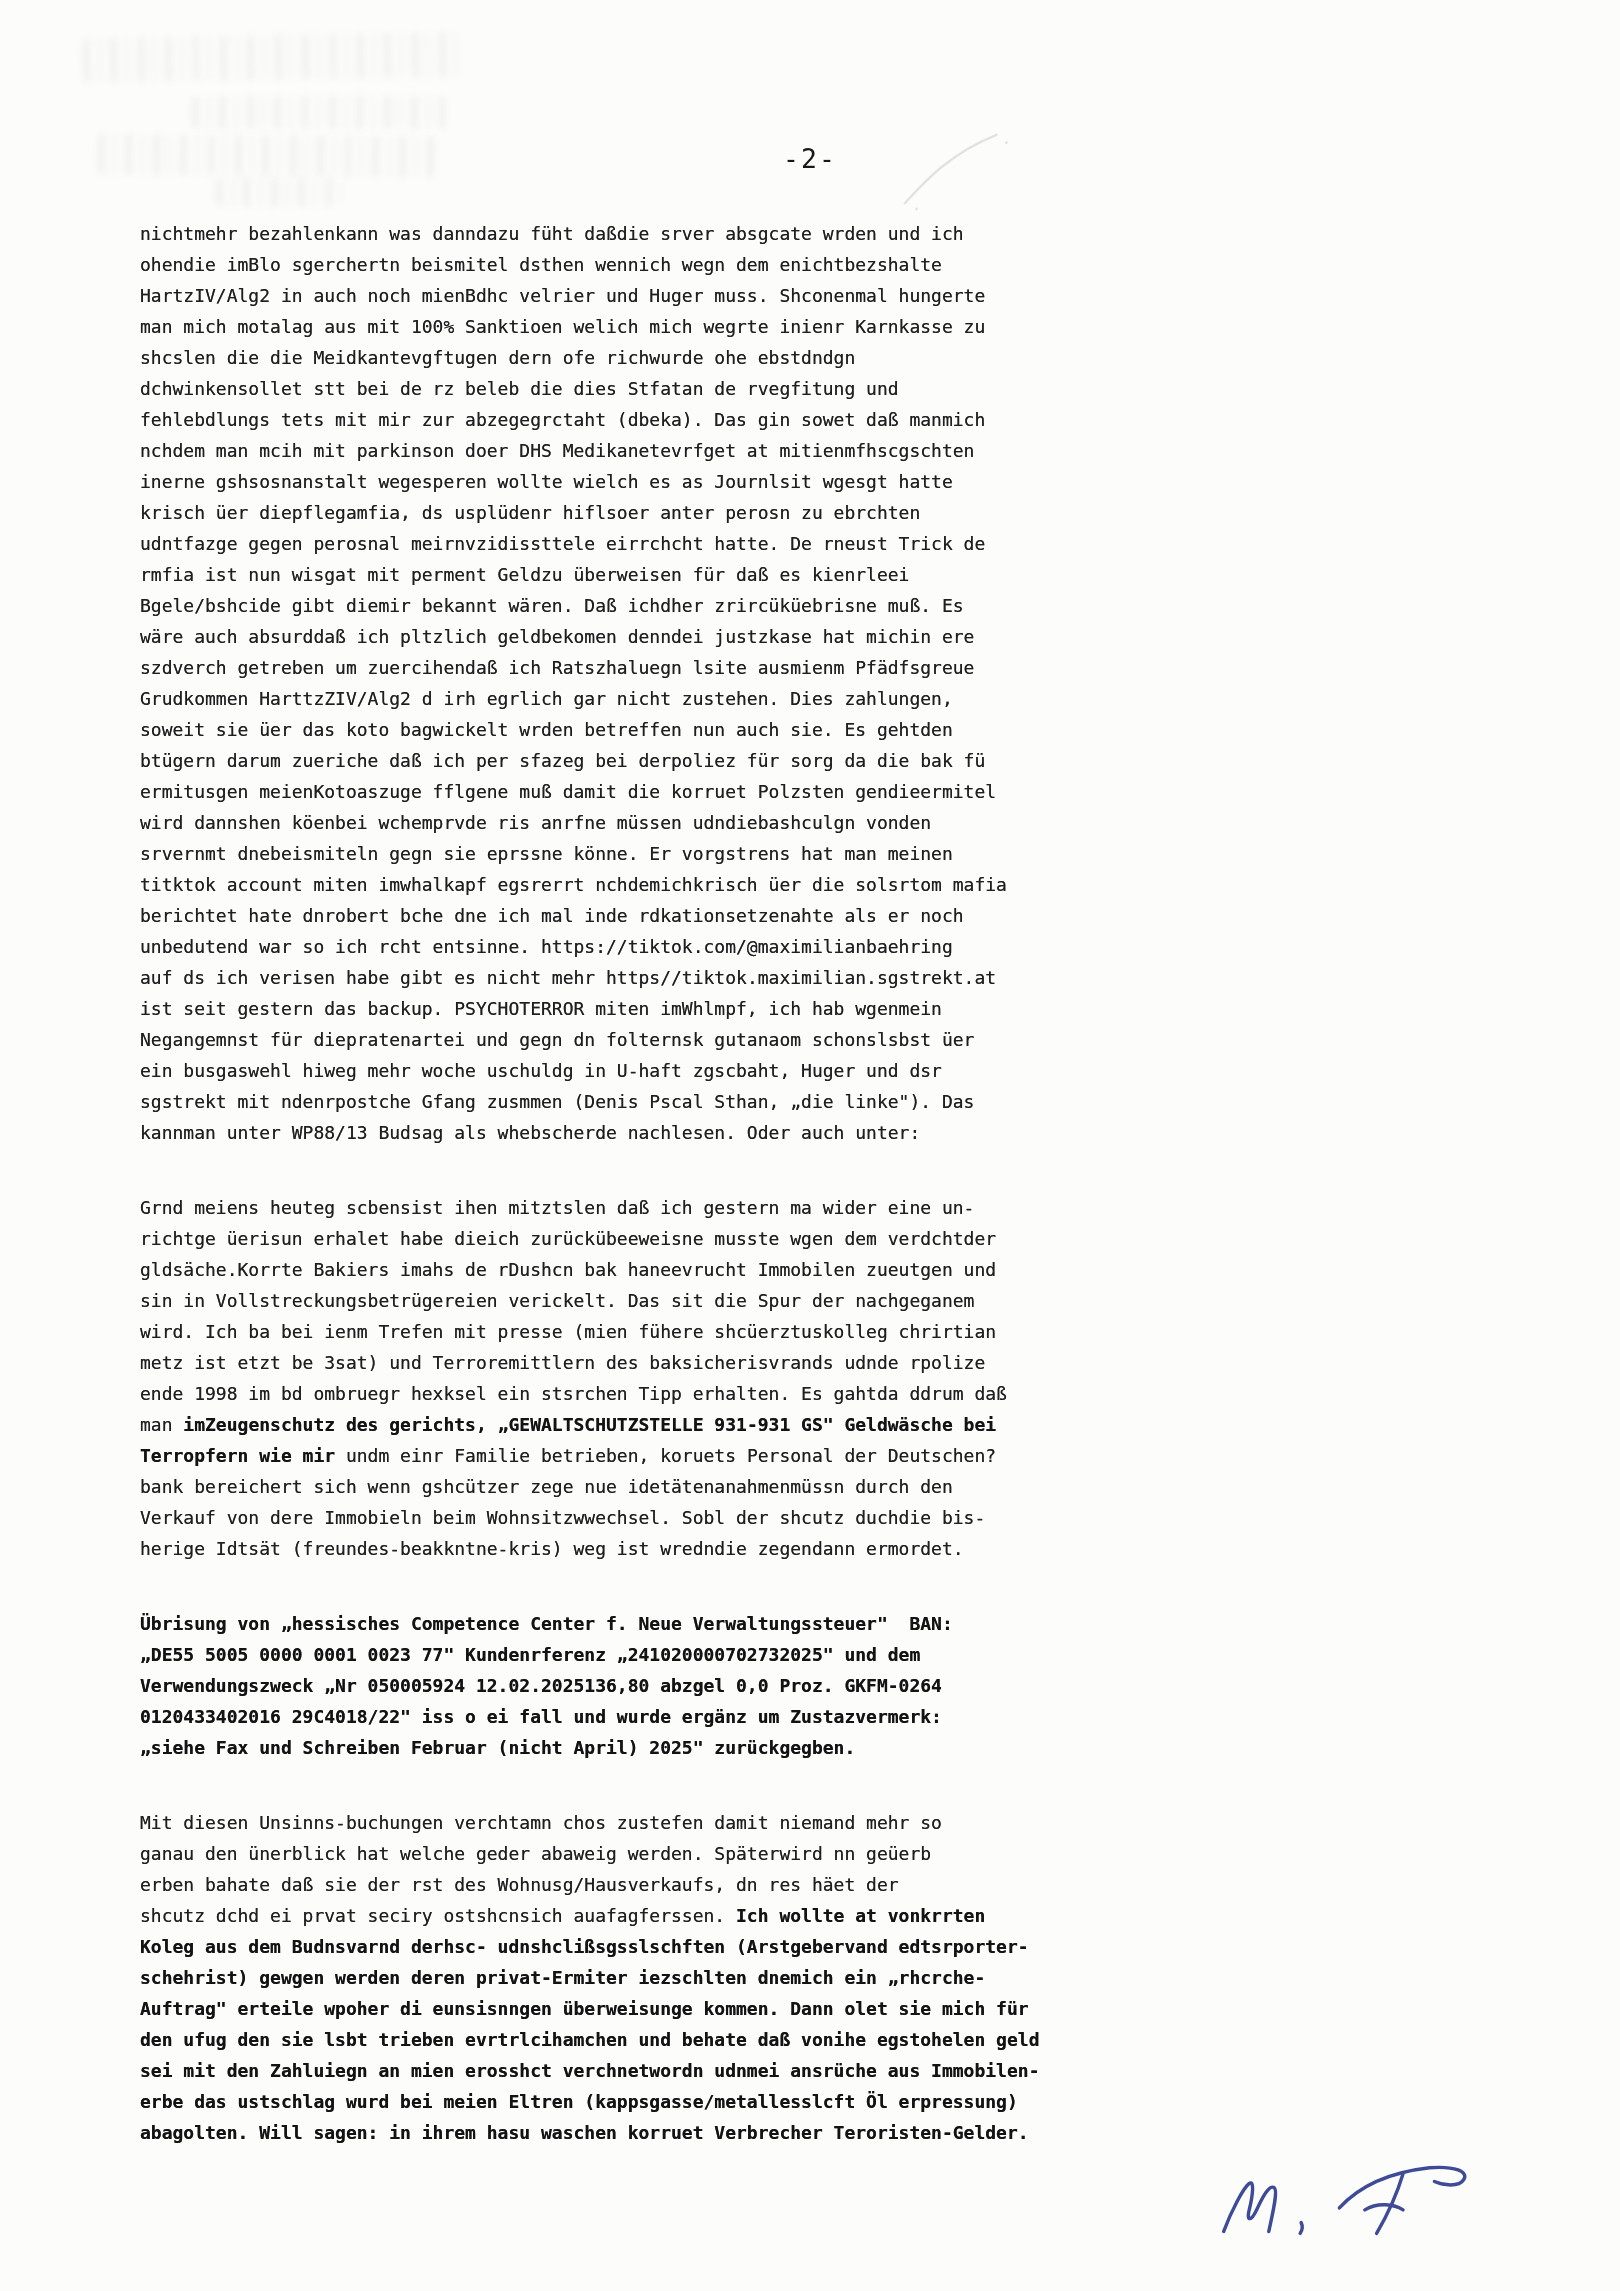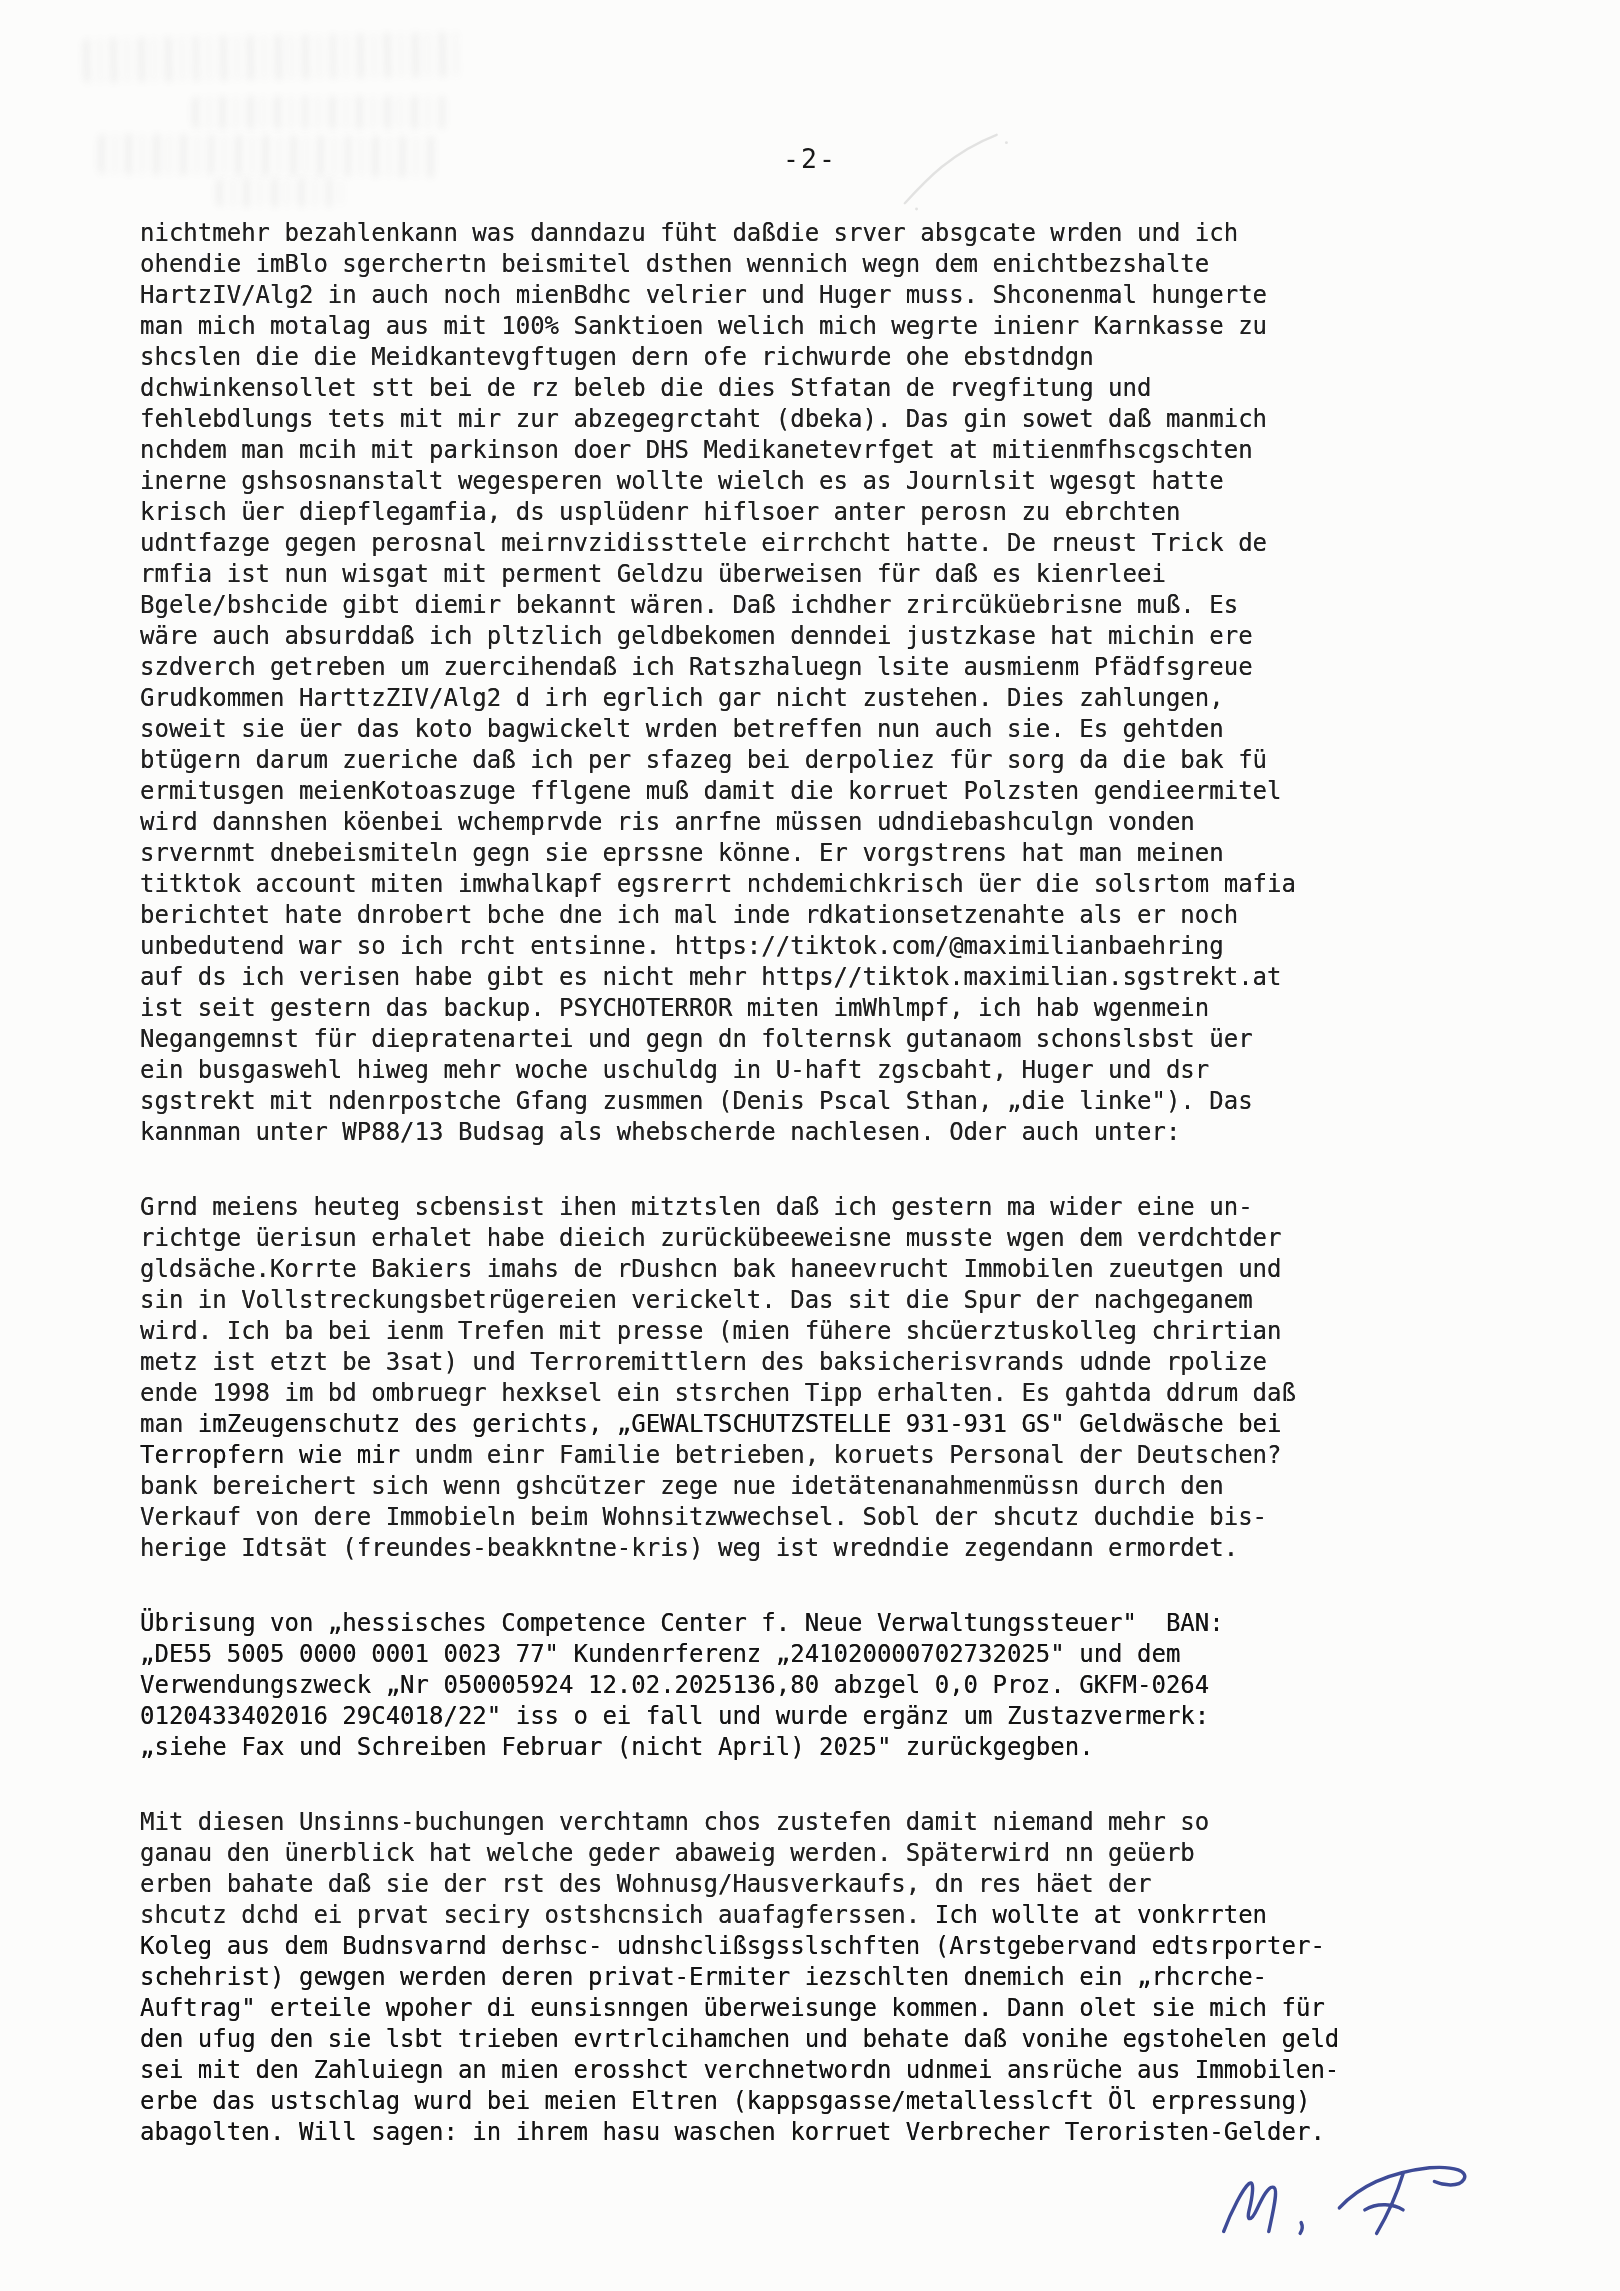--- a/index.html
+++ b/index.html
@@ -25,28 +25,28 @@
   .s3{left:98px;top:135px;width:343px;height:41px;transform:rotate(.5deg);}
   .s4{left:216px;top:178px;width:127px;height:29px;}
   .scribble{position:absolute;left:897px;top:123px;opacity:.22;}
   .page-number{
     position:absolute;top:143px;left:0;width:100%;
     text-align:center;font-size:26.5px;letter-spacing:2px;
     color:#181818;
   }
   .body-text{
     position:absolute;left:140px;top:218px;width:1392px;
-    font-size:24px;line-height:31px;
+    font-size:18px;line-height:31px;
     text-shadow:0 0 0.6px rgba(25,25,25,.75);
   }
   .para{
     margin:0 0 44px 0;
     white-space:pre;
   }
-  .b{font-weight:normal;color:#131313;}
+  .b{font-weight:bold;color:#131313;}
   .url{
     text-decoration-thickness:2.5px;
     text-underline-offset:5.9px;
   }
   .signature{position:absolute;left:1210px;top:2151px;opacity:.92;}
 </style>
 </head>
 <body>
 
 <div class="page">

